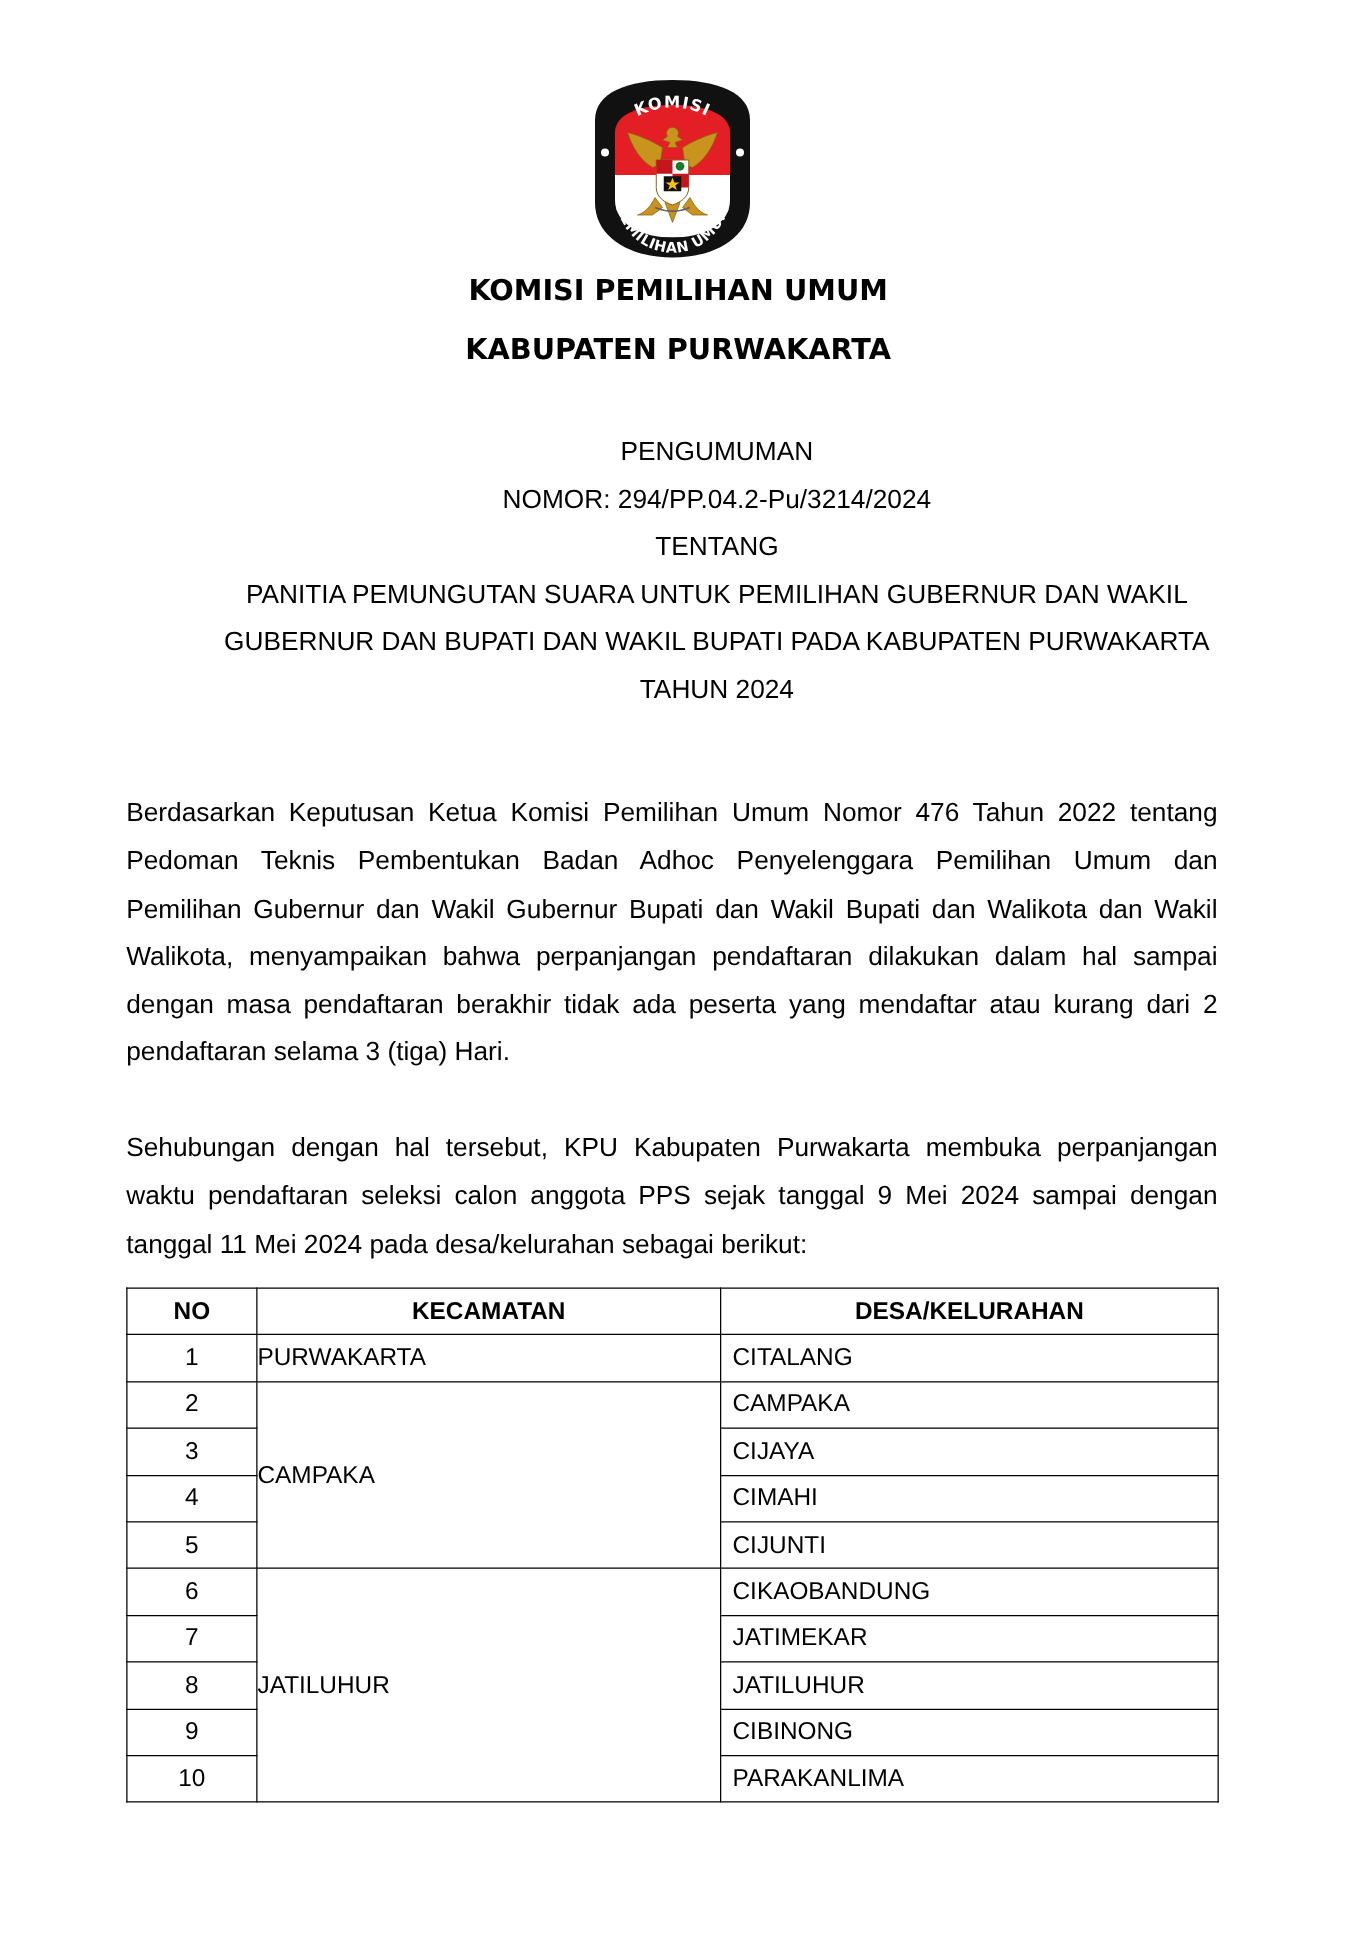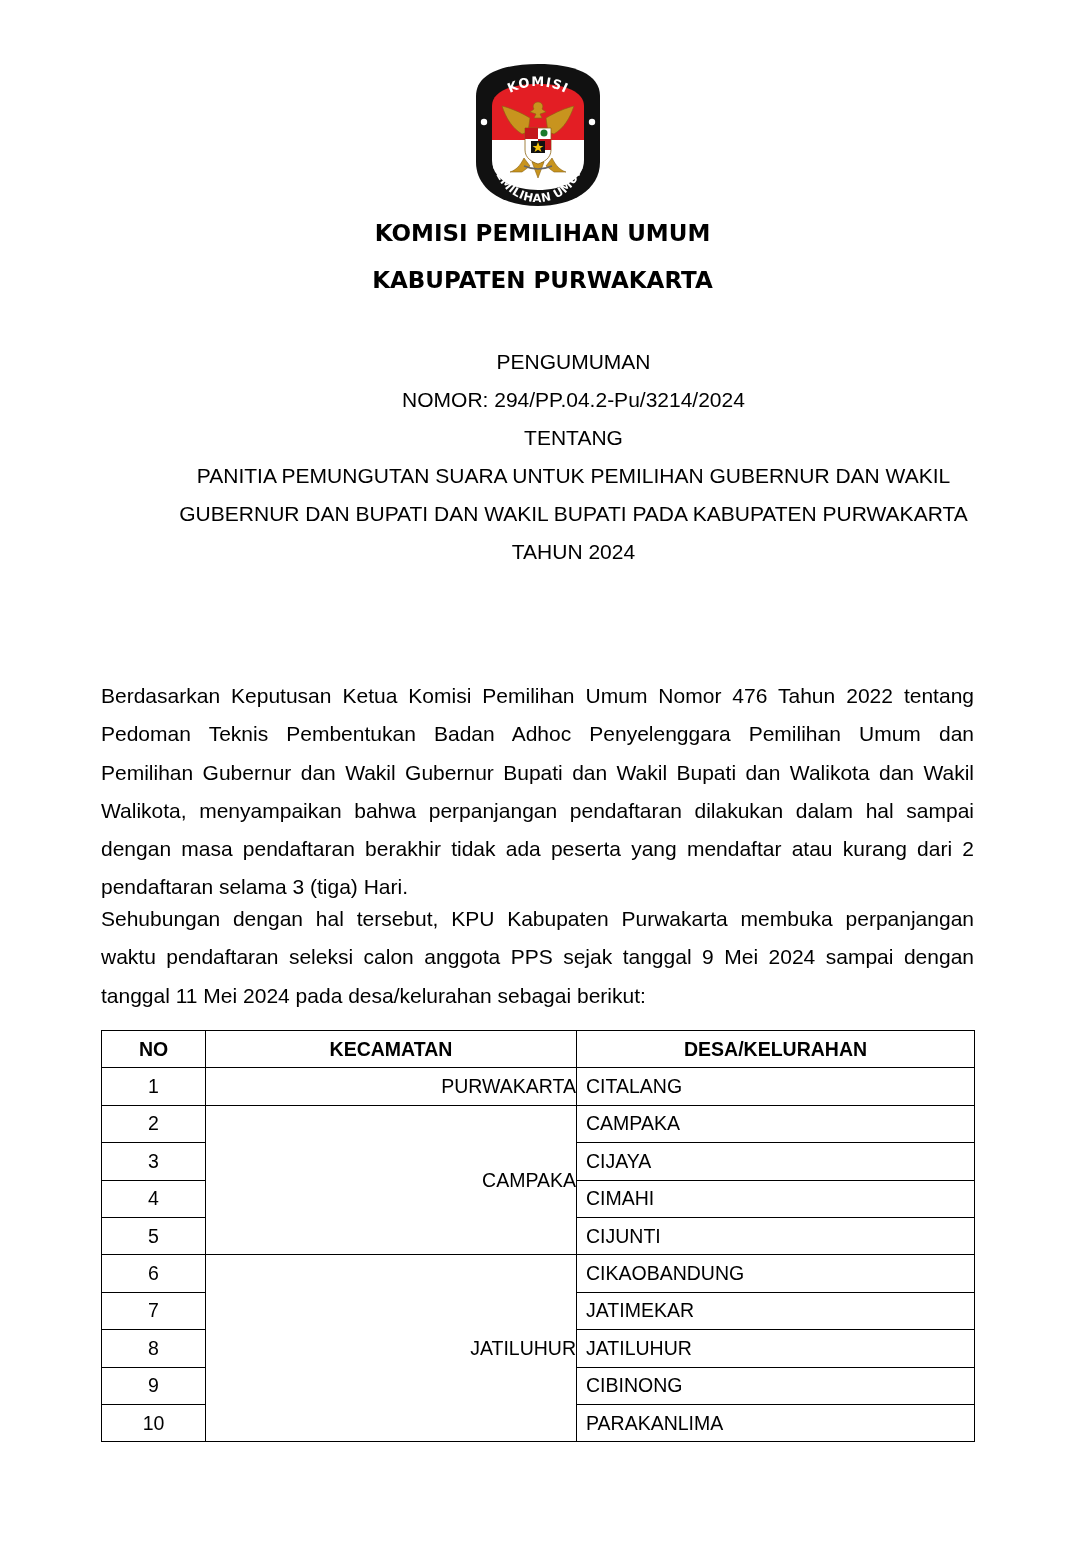--- a/index.html
+++ b/index.html
@@ -19,34 +19,34 @@
     .org2 { top: 267px; }
     .heading {
       position: absolute; left: 0; width: 1085px; text-align: center;
       font-size: 21px; line-height: 38px; top: 343px; padding-left: 31px;
     }
     .heading div { height: 38px; }
     .para {
       position: absolute; left: 101px; width: 873px; font-size: 21px; line-height: 38.3px;
       text-align: justify;
     }
-    .para1 { top: 632px; margin-top: 45px; }
+    .para1 { top: 632px; }
     .para2 { top: 900px; }
     .line { display: block; text-align: justify; text-align-last: justify; white-space: nowrap; }
     .line.last { text-align-last: left; }
     table.villages {
       position: absolute; left: 101px; top: 1030px; width: 874px;
       border-collapse: collapse; font-size: 19.5px; border-radius: 31px;
     }
     table.villages th, table.villages td {
       border: 1.3px solid #000; height: 36.4px; padding: 0; vertical-align: middle;
     }
     table.villages th { font-weight: bold; text-align: center; }
     .c-no { width: 103px; text-align: center; }
-    .c-kec { width: 370px; text-align: right; }
+    .c-kec { width: 370px; text-align: left; }
     .c-desa { text-align: left; padding-left: 9px !important; }
   </style>
 </head>
 <body>
 
 <div class="logo">
   <svg viewBox="0 0 128 146" width="128" height="146">
     <defs>
       <clipPath id="innerClip">
         <path d="M64 22 C92 22 110 30 110 44 L110 98 C110 118 88 128 64 128 C40 128 18 118 18 98 L18 44 C18 30 36 22 64 22 Z"></path>

